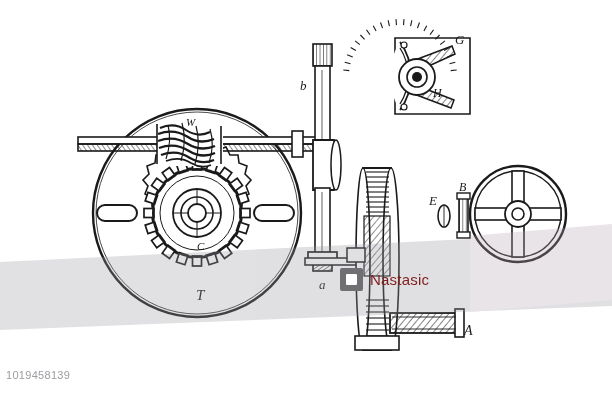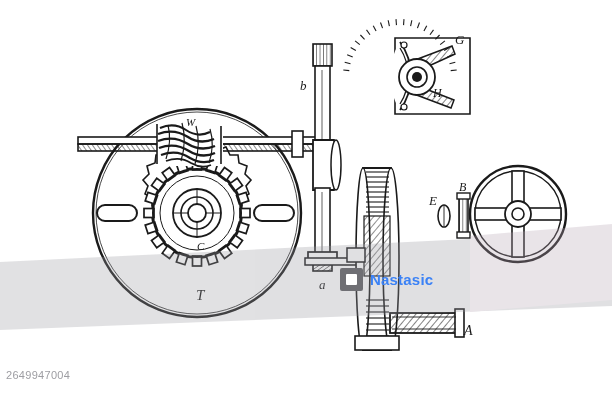--- a/index.html
+++ b/index.html
@@ -29,25 +29,25 @@
     position:relative;
   }
   .wm-logo .glyph:after {
     content:"";
     position:absolute; left:6px; top:6px;
     width:11px; height:11px;
     background:#ffffff;
     border-radius:1px;
   }
   .wm-logo .wtext {
-    color:#3b82f6;
+    color:#7f1d1d;
     font-family:"Liberation Sans", sans-serif;
     font-size:15px;
     letter-spacing:0.2px;
-    font-weight:700;
+    font-weight:400;
   }
   .gi-text {
     position:absolute;
     color:#9d9da2;
     font-family:"Liberation Sans", sans-serif;
     font-size:11px;
     letter-spacing:0.3px;
     pointer-events:none;
   }
   .gi-top { left:331px; top:272px; }
@@ -397,15 +397,15 @@
       <path d="M470 236 L612 224 L612 300 L470 312 Z" fill="#b9a7b6"></path>
     </g>
   </svg>
 
   <div class="wm-logo">
     <div class="glyph"></div>
     <div class="wtext">Nastasic</div>
   </div>
 
   <div class="gi-text gi-top"></div>
-  <div class="gi-text gi-bottom">2649947004</div>
+  <div class="gi-text gi-bottom">1019458139</div>
 
 </div>
 
 </body></html>

